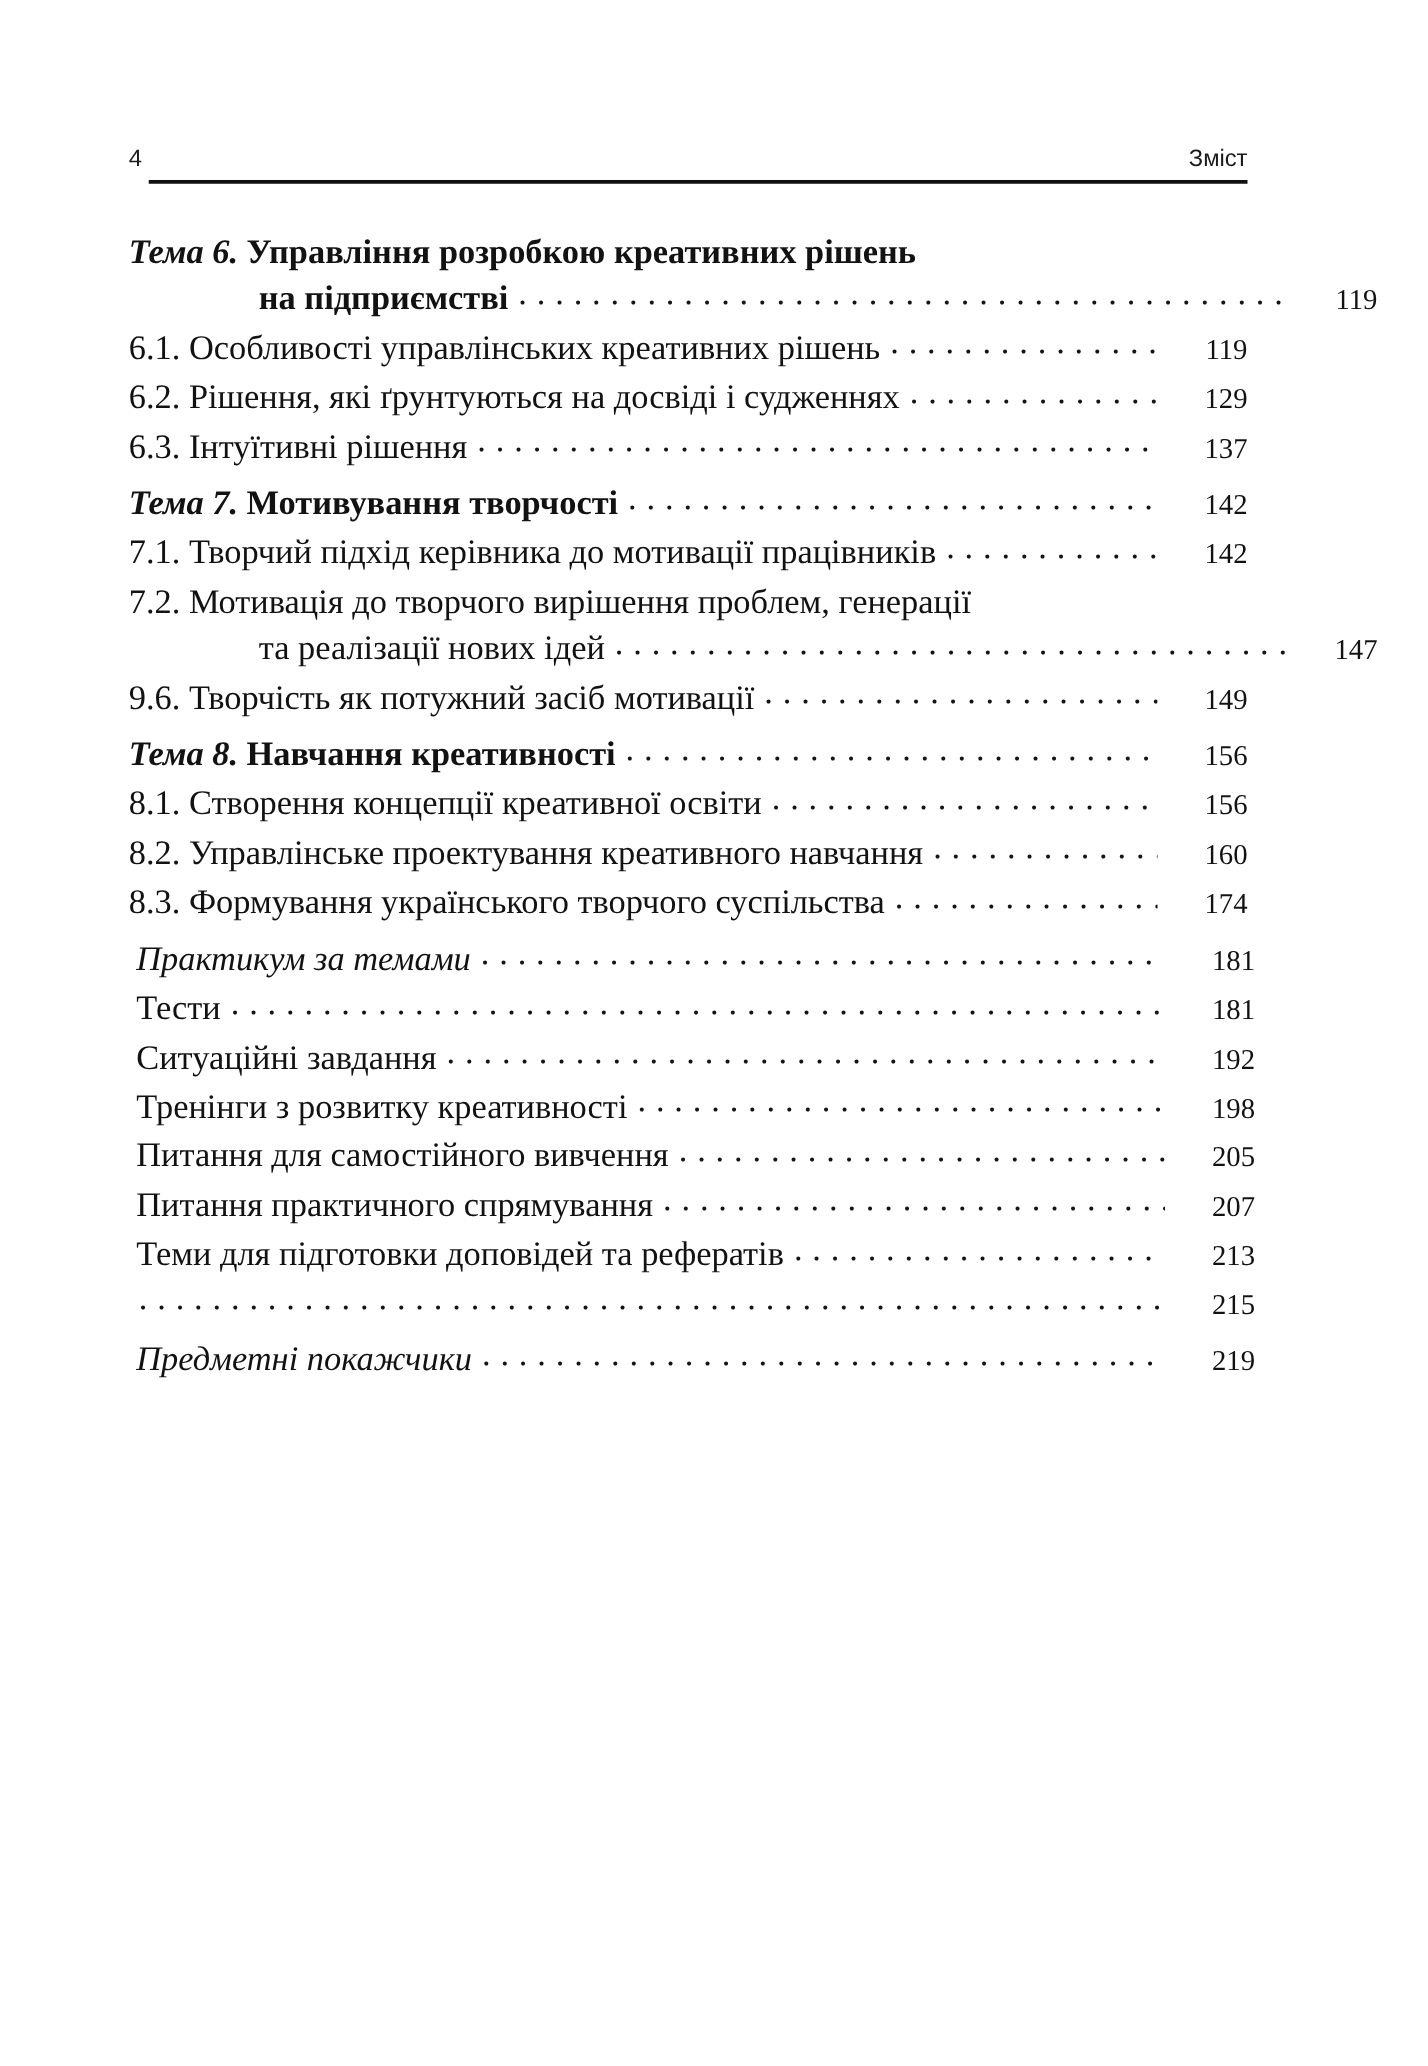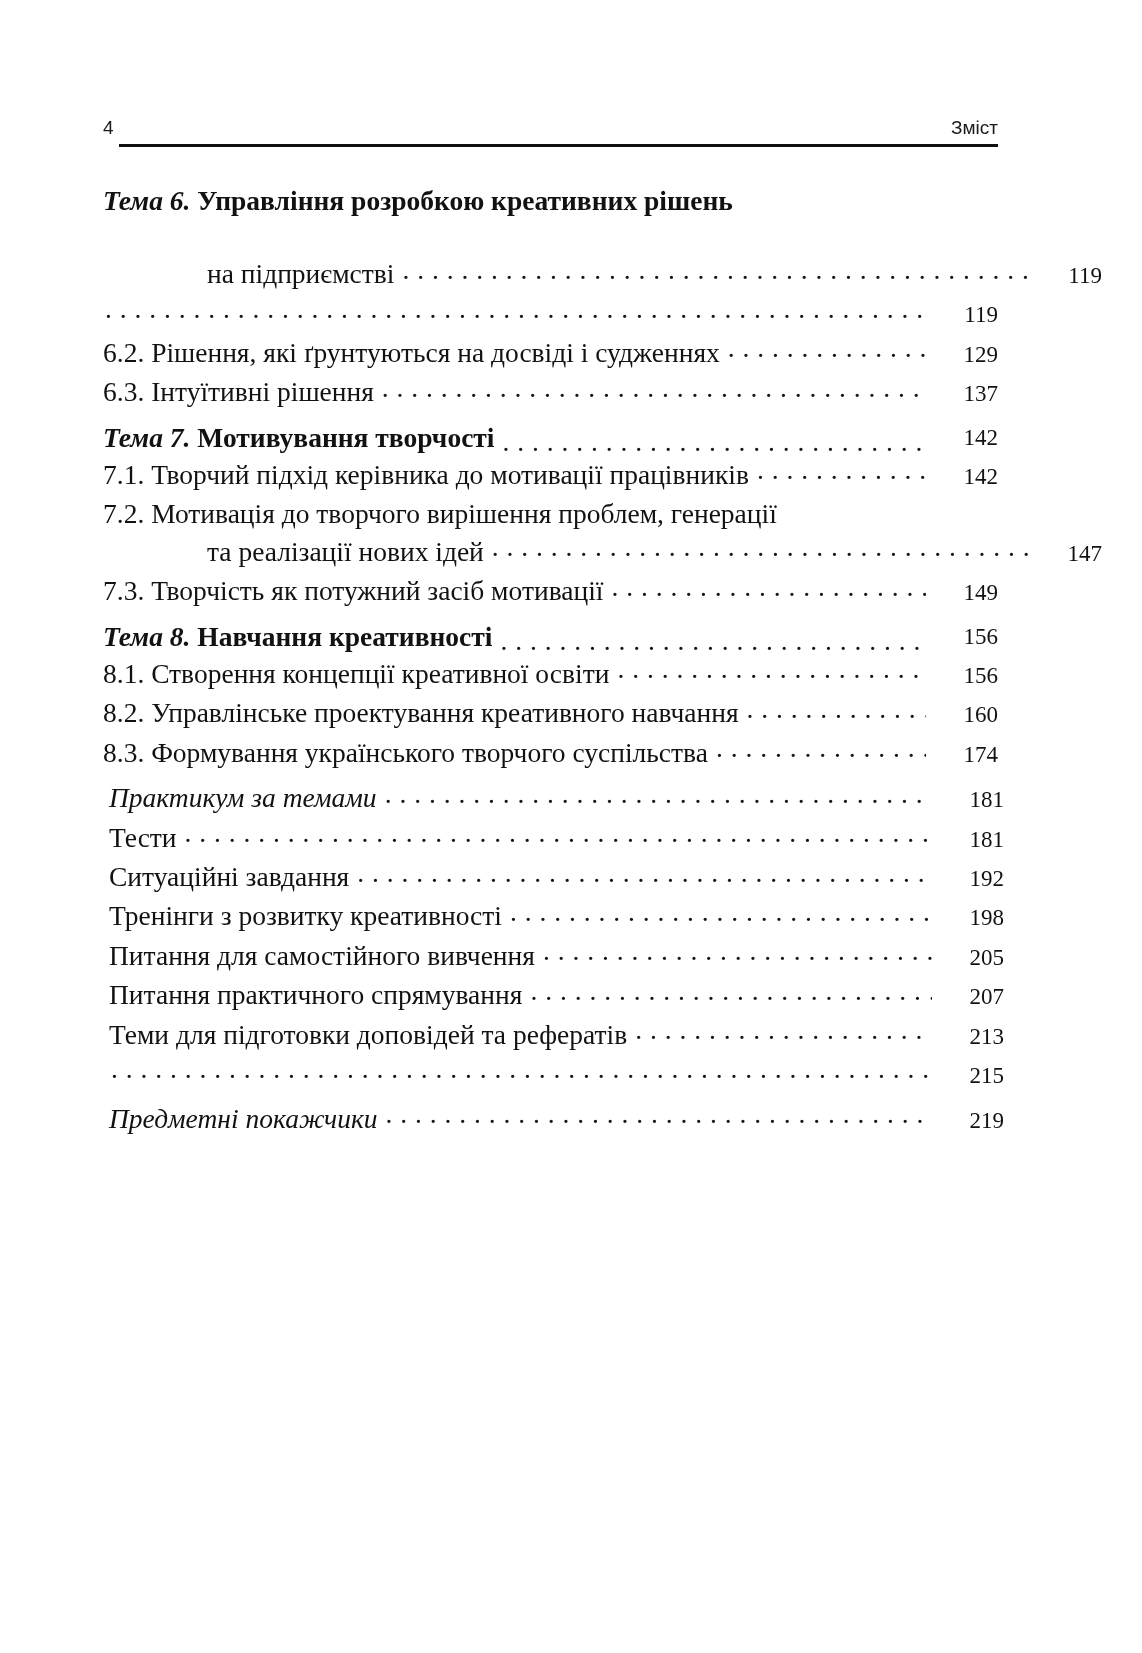--- a/index.html
+++ b/index.html
@@ -64,30 +64,30 @@
     position: relative;
     font-size: 27.5px;
     line-height: 37.4px;
     color: #121212;
     white-space: nowrap;
     display: flex;
     align-items: baseline;
     width: 100%;
   }
   
-  .toc-entry.lvl-part   { padding-left: 0px; align-items: flex-end; }
+  .toc-entry.lvl-part   { padding-left: 0px; }
   .toc-entry.lvl-sub    { padding-left: 0px; }
   .toc-entry.lvl-cont   { padding-left: 104px; }
   .toc-entry.lvl-plain  { padding-left: 6px; }
 
   .e-text {
     flex: 0 0 auto;
     padding-right: 6px;
   }
-  .e-text.bold   { font-weight: normal; margin-top: 36px; }
+  .e-text.bold   { font-weight: bold; }
   .e-text.italic { font-style: italic; }
   .e-text .tema {
     font-weight: bold;
     font-style: italic;
   }
   .e-text .tema-rest {
     font-weight: bold;
     font-style: normal;
   }
 
@@ -141,20 +141,21 @@
         <span class="e-text"><span class="tema">Тема 6.</span><span class="tema-rest"> Управління розробкою креативних рішень</span></span>
         <span class="e-leader none"></span>
         <span class="e-page blank"></span>
       </div>
       <div class="toc-entry lvl-cont">
         <span class="e-text bold">на підприємстві</span>
         <span class="e-leader"></span>
         <span class="e-page">119</span>
       </div>
       <div class="toc-entry lvl-sub">
+        <span class="e-text">6.1. Особливості управлінських креативних рішень</span>
         <span class="e-leader"></span>
         <span class="e-page">119</span>
       </div>
       <div class="toc-entry lvl-sub">
         <span class="e-text">6.2. Рішення, які ґрунтуються на досвіді і судженнях</span>
         <span class="e-leader"></span>
         <span class="e-page">129</span>
       </div>
       <div class="toc-entry lvl-sub">
         <span class="e-text">6.3. Інтуїтивні рішення</span>
@@ -175,21 +176,21 @@
         <span class="e-text">7.2. Мотивація до творчого вирішення проблем, генерації</span>
         <span class="e-leader none"></span>
         <span class="e-page blank"></span>
       </div>
       <div class="toc-entry lvl-cont">
         <span class="e-text">та реалізації нових ідей</span>
         <span class="e-leader"></span>
         <span class="e-page">147</span>
       </div>
       <div class="toc-entry lvl-sub">
-        <span class="e-text">7.3. Творчість як потужний засіб мотивації</span>
+        <span class="e-text">9.6. Творчість як потужний засіб мотивації</span>
         <span class="e-leader"></span>
         <span class="e-page">149</span>
       </div>
       <div class="toc-entry lvl-part gap-before">
         <span class="e-text"><span class="tema">Тема 8.</span><span class="tema-rest"> Навчання креативності</span></span>
         <span class="e-leader"></span>
         <span class="e-page">156</span>
       </div>
       <div class="toc-entry lvl-sub">
         <span class="e-text">8.1. Створення концепції креативної освіти</span>

